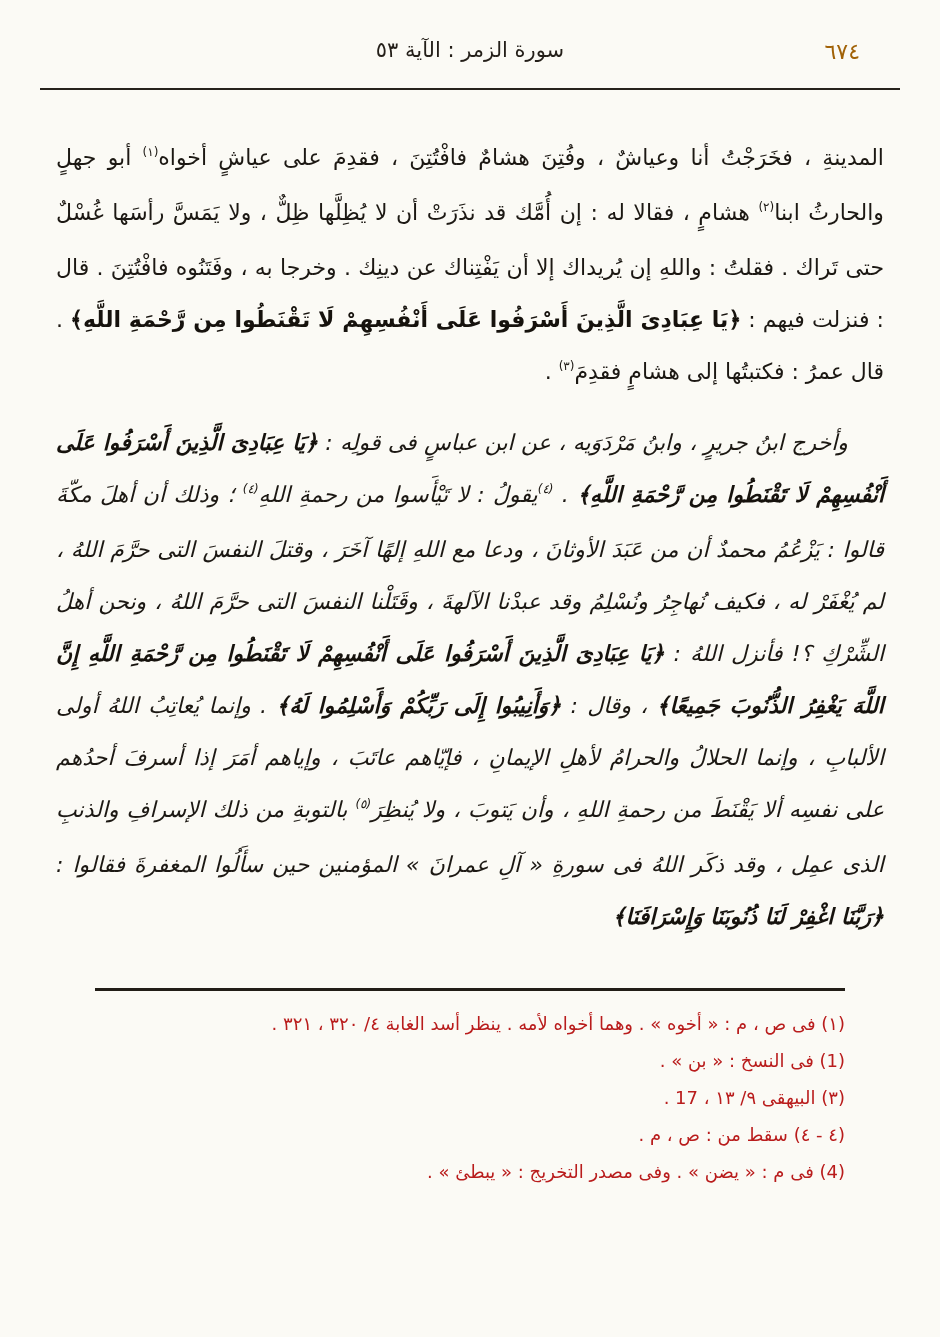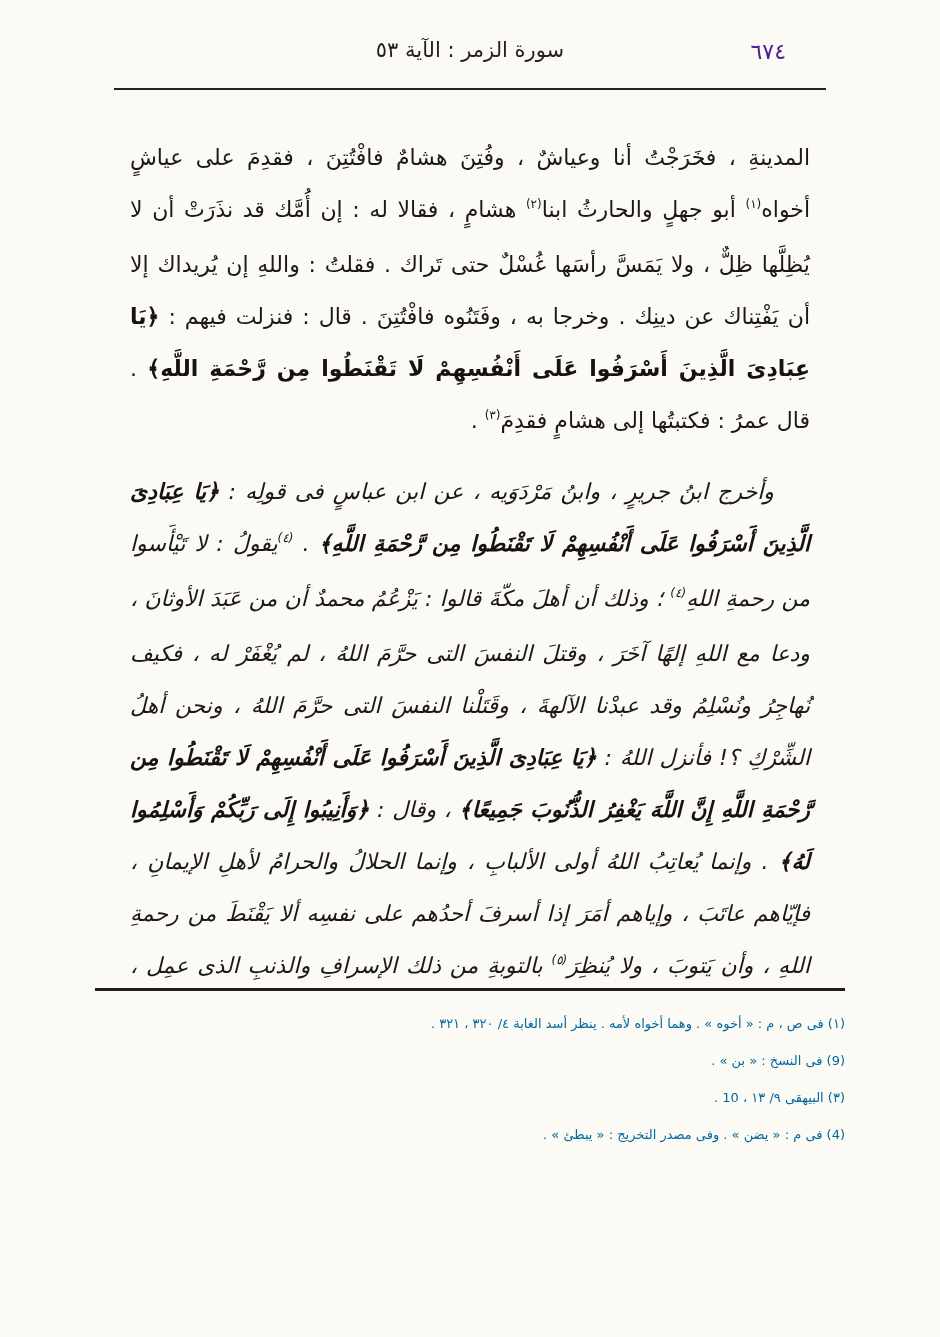--- a/index.html
+++ b/index.html
@@ -10,21 +10,21 @@
     background: #f4f2ec;
     font-family: "DejaVu Sans", sans-serif;
     color: #1c1813;
     direction: rtl;
   }
   .page {
     position: relative;
     width: 940px;
     height: 1337px;
     background: #fbfaf5;
-    padding: 0 114px;
+    padding: 0 40px;
   }
   .header {
     position: relative;
     height: 90px;
     border-bottom: 2px solid #26221c;
   }
   .header-title {
     position: absolute;
     bottom: 26px;
     left: 0;
@@ -32,21 +32,21 @@
     text-align: center;
     font-size: 21px;
     letter-spacing: 0.5px;
     color: #241f19;
   }
   .page-number {
     position: absolute;
     bottom: 24px;
     right: 40px;
     font-size: 22px;
-    color: #4c1d95;
+    color: #a16207;
   }
   .body-text {
     margin-top: 26px;
     height: 868px;
     overflow: hidden;
     font-size: 22px;
     line-height: 52px;
     text-align: justify;
   }
   .para { margin: 16px; }
@@ -66,24 +66,24 @@
     position: absolute;
     top: 988px;
     left: 95px;
     right: 95px;
   }
   .footnote-rule {
     border-top: 3px solid #221d17;
     margin-bottom: 14px;
   }
   .footnote {
-    font-size: 13px;
+    font-size: 18px;
     line-height: 37px;
     text-align: right;
-    color: #0369a1;
+    color: #b91c1c;
     white-space: nowrap;
     overflow: hidden;
   }
 </style>
 </head>
 <body>
 
 <div class="page">
 
   <div class="header">
@@ -93,19 +93,20 @@
 
   <div class="body-text">
       <p class="para"><span class="text">المدينةِ ، فخَرَجْتُ أنا وعياشٌ ، وفُتِنَ هشامٌ فافْتُتِنَ ، فقدِمَ على عياشٍ أخواه</span><span class="sup">(١)</span><span class="text"> أبو جهلٍ والحارثُ ابنا</span><span class="sup">(٢)</span><span class="text"> هشامٍ ، فقالا له : إن أُمَّك قد نذَرَتْ أن لا يُظِلَّها ظِلٌّ ، ولا يَمَسَّ رأسَها غُسْلٌ حتى تَراك . فقلتُ : واللهِ إن يُريداك إلا أن يَفْتِناك عن دينِك . وخرجا به ، وفَتَنُوه فافْتُتِنَ . قال : فنزلت فيهم : </span><span class="quran">﴿يَا عِبَادِىَ الَّذِينَ أَسْرَفُوا عَلَى أَنْفُسِهِمْ لَا تَقْنَطُوا مِن رَّحْمَةِ اللَّهِ﴾</span><span class="text"> . قال عمرُ : فكتبتُها إلى هشامٍ فقدِمَ</span><span class="sup">(٣)</span><span class="text"> .</span></p>
       <p class="para indent"><span class="text">وأخرج ابنُ جريرٍ ، وابنُ مَرْدَوَيه ، عن ابن عباسٍ فى قولِه : </span><span class="quran">﴿يَا عِبَادِىَ الَّذِينَ أَسْرَفُوا عَلَى أَنْفُسِهِمْ لَا تَقْنَطُوا مِن رَّحْمَةِ اللَّهِ﴾</span><span class="text"> . </span><span class="sup">(٤)</span><span class="text">يقولُ : لا تَيْأَسوا من رحمةِ اللهِ</span><span class="sup">(٤)</span><span class="text"> ؛ وذلك أن أهلَ مكّةَ قالوا : يَزْعُمُ محمدٌ أن من عَبَدَ الأوثانَ ، ودعا مع اللهِ إلهًا آخَرَ ، وقتلَ النفسَ التى حرَّمَ اللهُ ، لم يُغْفَرْ له ، فكيف نُهاجِرُ ونُسْلِمُ وقد عبدْنا الآلهةَ ، وقَتَلْنا النفسَ التى حرَّمَ اللهُ ، ونحن أهلُ الشِّرْكِ ؟! فأنزل اللهُ : </span><span class="quran">﴿يَا عِبَادِىَ الَّذِينَ أَسْرَفُوا عَلَى أَنْفُسِهِمْ لَا تَقْنَطُوا مِن رَّحْمَةِ اللَّهِ إِنَّ اللَّهَ يَغْفِرُ الذُّنُوبَ جَمِيعًا﴾</span><span class="text"> ، وقال : </span><span class="quran">﴿وَأَنِيبُوا إِلَى رَبِّكُمْ وَأَسْلِمُوا لَهُ﴾</span><span class="text"> . وإنما يُعاتِبُ اللهُ أولى الألبابِ ، وإنما الحلالُ والحرامُ لأهلِ الإيمانِ ، فإيّاهم عاتَبَ ، وإياهم أمَرَ إذا أسرفَ أحدُهم على نفسِه ألا يَقْنَطَ من رحمةِ اللهِ ، وأن يَتوبَ ، ولا يُنظِرَ</span><span class="sup">(٥)</span><span class="text"> بالتوبةِ من ذلك الإسرافِ والذنبِ الذى عمِل ، وقد ذكَر اللهُ فى سورةِ « آلِ عمرانَ » المؤمنين حين سأَلُوا المغفرةَ فقالوا : </span><span class="quran">﴿رَبَّنَا اغْفِرْ لَنَا ذُنُوبَنَا وَإِسْرَافَنَا﴾</span></p>
     </div>
 
   <div class="footnotes">
     <div class="footnote-rule"></div>
     <div class="footnotes-list">
         <div class="footnote">(١) فى ص ، م : « أخوه » . وهما أخواه لأمه . ينظر أسد الغابة ٤/ ٣٢٠ ، ٣٢١ .</div>
-        <div class="footnote">(9) فى النسخ : « بن » .</div>
-        <div class="footnote">(٣) البيهقى ٩/ ١٣ ، 10 .</div>
+        <div class="footnote">(1) فى النسخ : « بن » .</div>
+        <div class="footnote">(٣) البيهقى ٩/ ١٣ ، 17 .</div>
+        <div class="footnote">(٤ - ٤) سقط من : ص ، م .</div>
         <div class="footnote">(4) فى م : « يضن » . وفى مصدر التخريج : « يبطئ » .</div>
       </div>
   </div>
 
 </div>
 
 </body></html>

